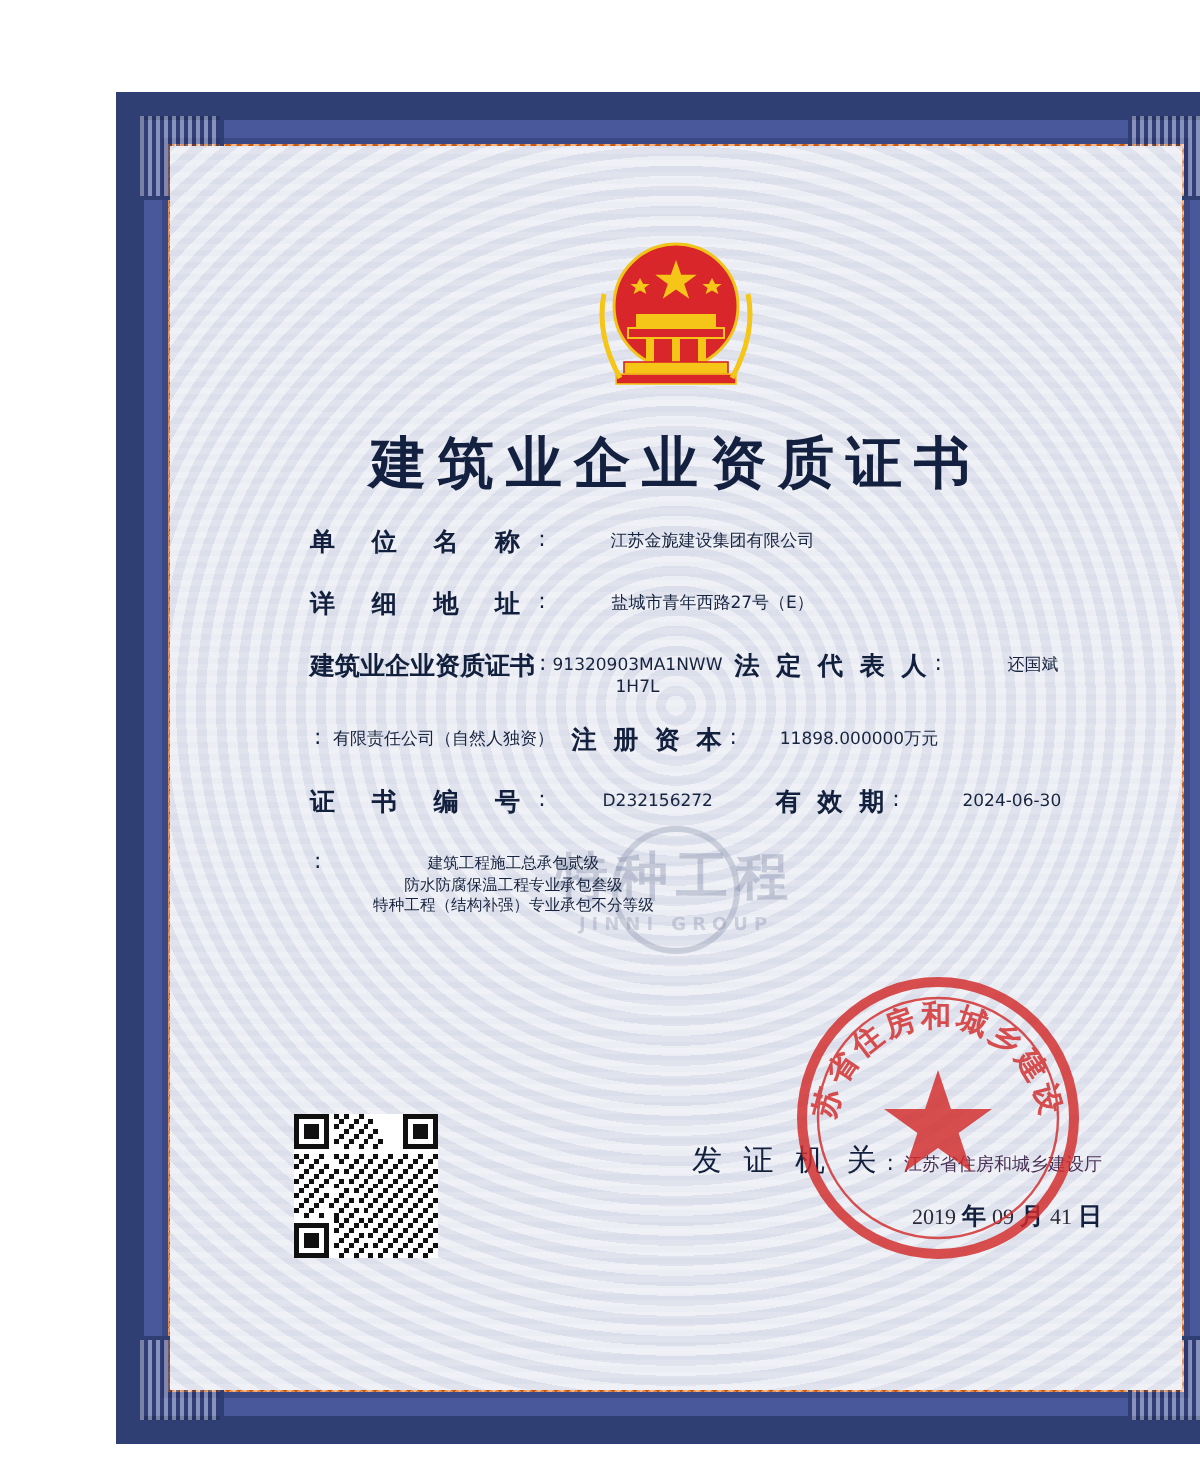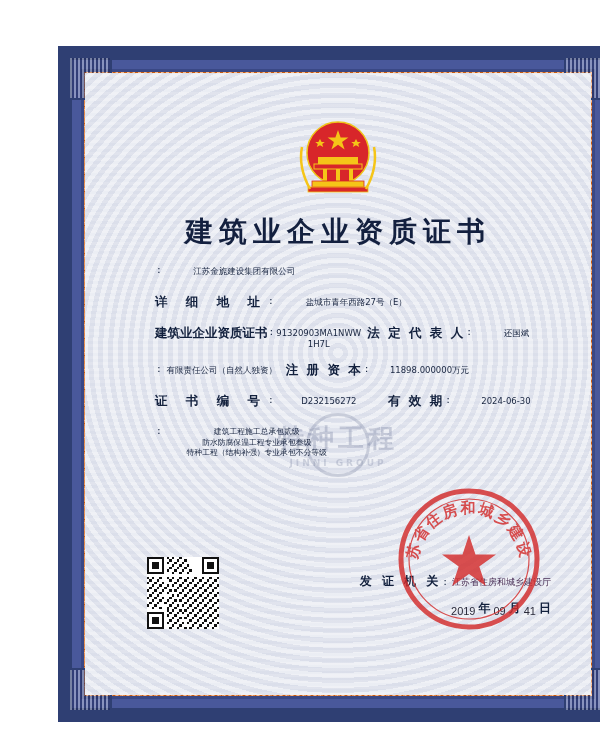--- a/index.html
+++ b/index.html
@@ -224,36 +224,36 @@
     text-align: right;
   }
   .issue-row {
     display: flex;
     align-items: baseline;
     justify-content: flex-end;
     margin-bottom: 10px;
   }
   .issue-label {
     font-family: "DejaVu Sans", sans-serif;
-    font-size: 12px;
-    font-weight: bold;
+    font-size: 15px;
+    font-weight: normal;
     color: #12203d;
     letter-spacing: 3px;
   }
   .issue-value {
     font-family: "DejaVu Sans", sans-serif;
     font-size: 9px;
     color: #4a2f55;
     margin-left: 4px;
   }
   .date-row {
     display: flex;
-    align-items: flex-end;
+    align-items: center;
     justify-content: flex-end;
-    font-family: Liberation Sans, sans-serif;
+    font-family: Liberation Serif, serif;
     font-size: 12px;
     font-weight: bold;
     color: #12203d;
   }
   .date-num {
     font-weight: normal;
     font-size: 11px;
     color: #2a2a3a;
     margin: 0 3px;
   }
@@ -317,20 +317,21 @@
 
     <div class="wm-seal"></div>
     <div class="watermark">
       <span>特种工程</span>
       <span class="sub">JINNI GROUP</span>
     </div>
 
     <div class="fields">
 
       <div class="row">
+        <span class="label sp3">单 位 名 称</span>
         <span class="colon">:</span>
         <span class="value w1">江苏金旎建设集团有限公司</span>
       </div>
 
       <div class="row">
         <span class="label sp3">详 细 地 址</span>
         <span class="colon">:</span>
         <span class="value w1">盐城市青年西路27号（E）</span>
       </div>
 

